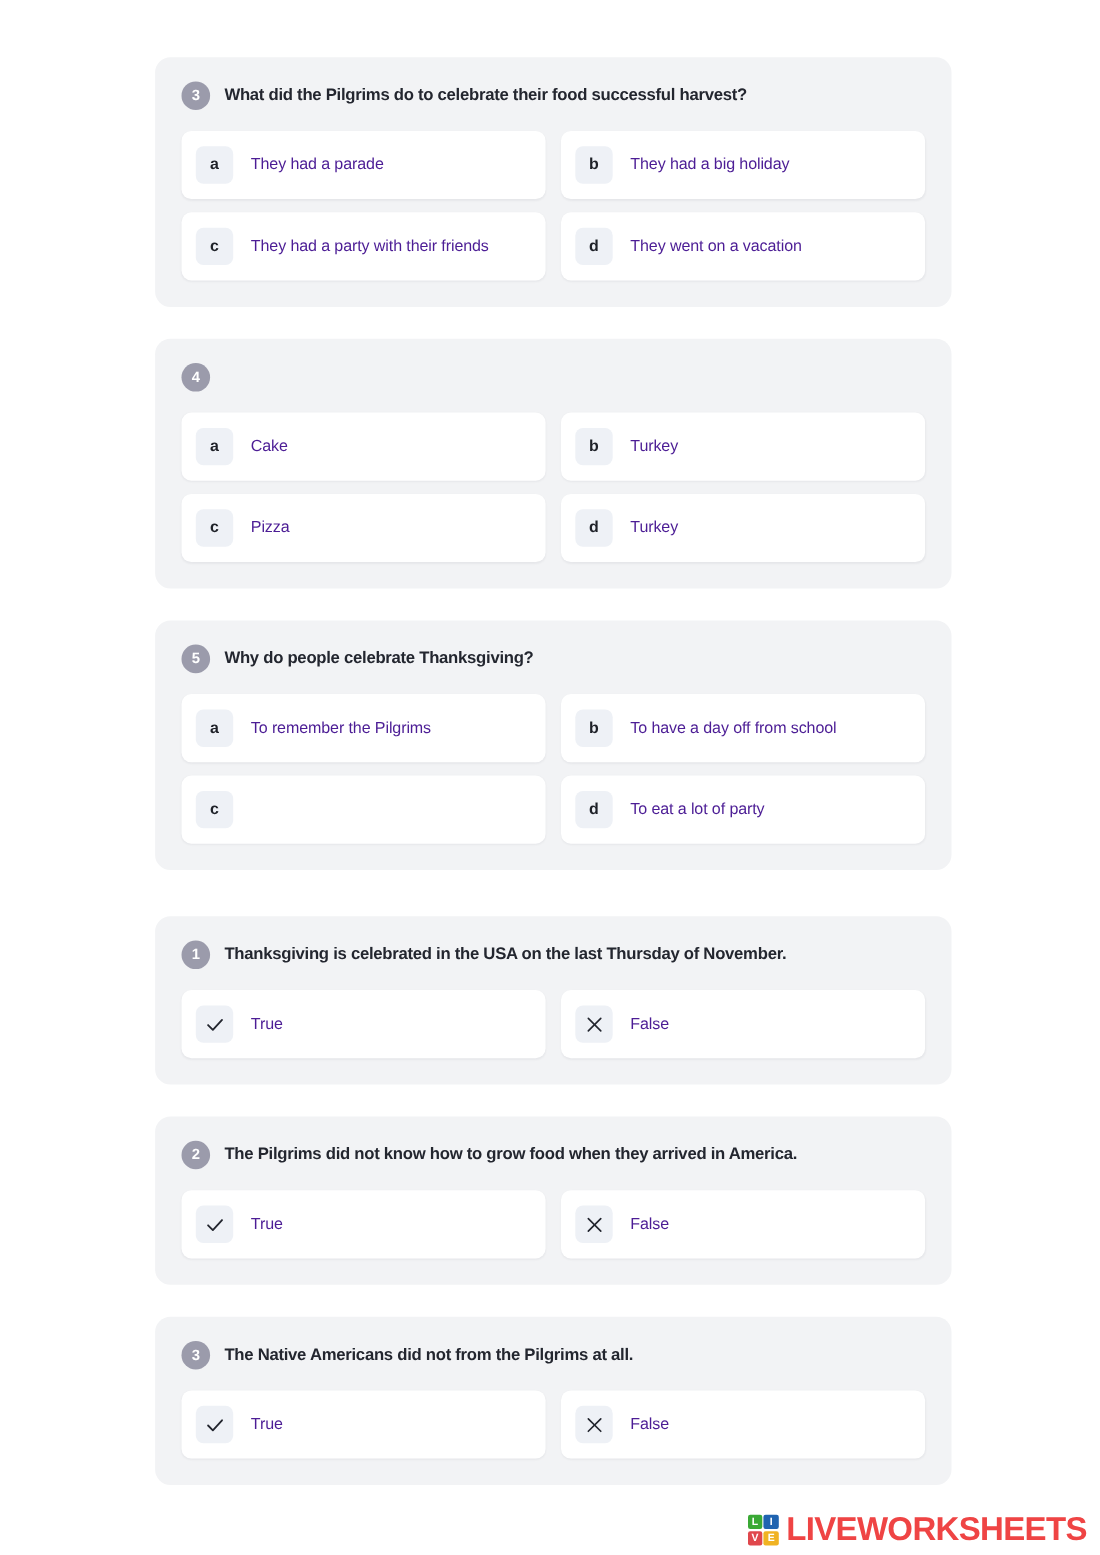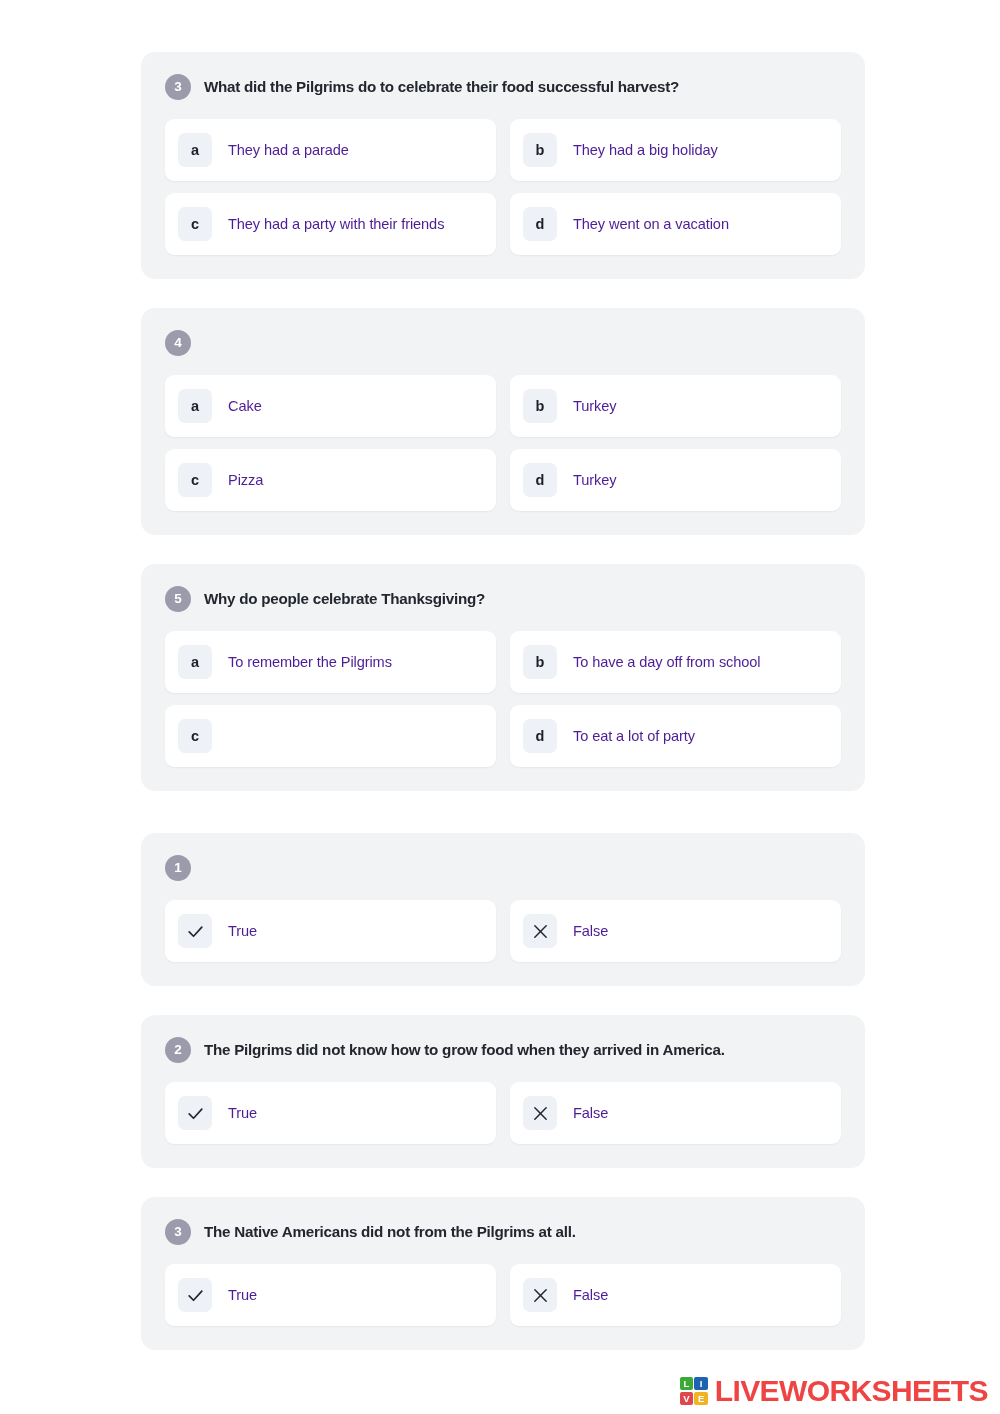--- a/index.html
+++ b/index.html
@@ -221,20 +221,21 @@
           </div>
           <div class="opt">
             <div class="badge">d</div>
             <div class="opt-label">To eat a lot of party</div>
           </div>
         </div>
       </div>
       <div class="qcard section-gap-top">
         <div class="qhead">
           <div class="qnum">1</div>
+          <div class="qtext">Thanksgiving is celebrated in the USA on the last Thursday of November.</div>
         </div>
         <div class="opts">
           <div class="opt">
             <div class="badge">
               <svg width="19" height="19" viewBox="0 0 24 24" fill="none" stroke="#23262f" stroke-width="2.1" stroke-linecap="round" stroke-linejoin="round">
                 <polyline points="4,12.5 9.5,18 20,6.5"></polyline>
               </svg>
             </div>
             <div class="opt-label">True</div>
           </div>

